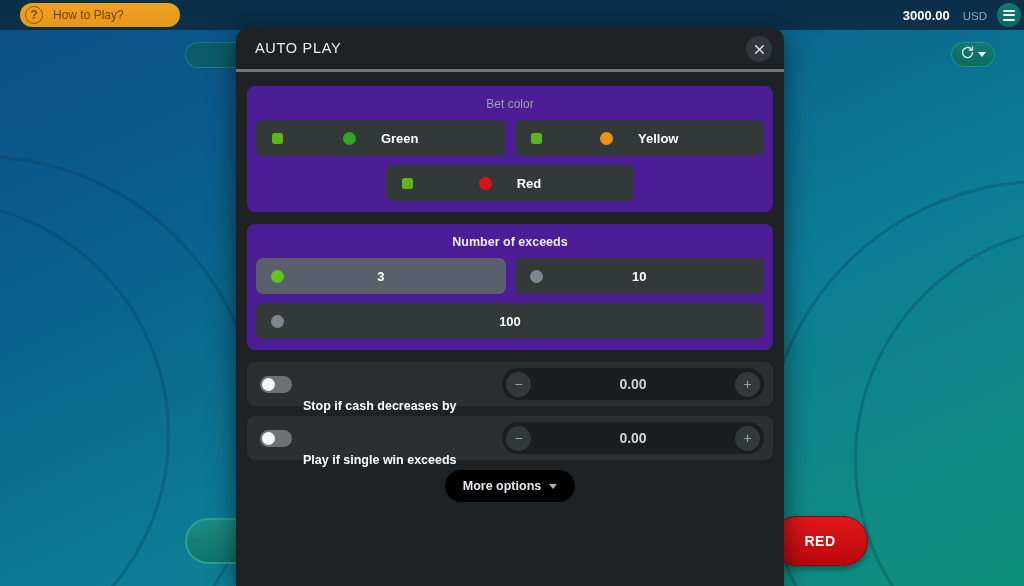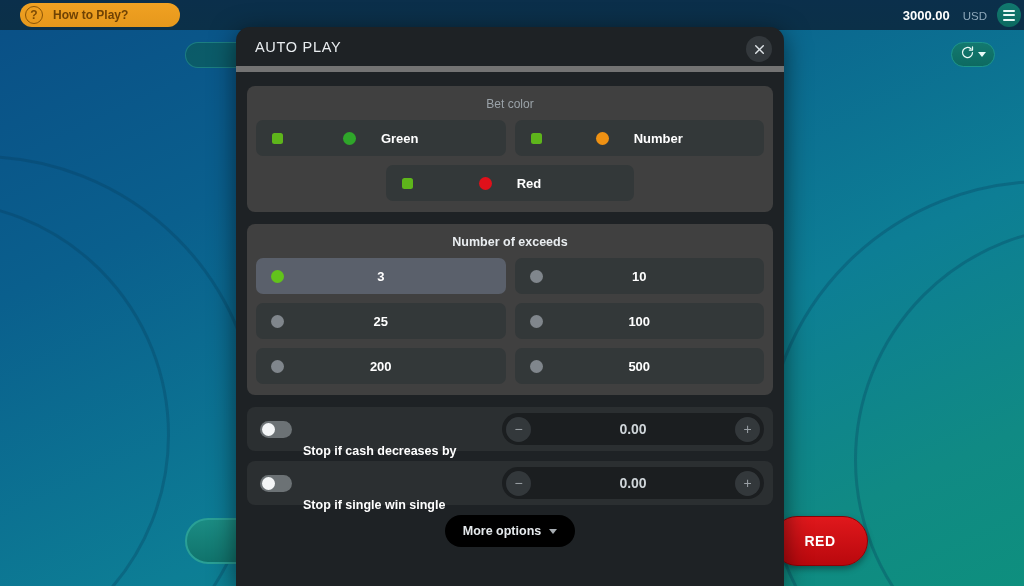--- a/index.html
+++ b/index.html
@@ -54,21 +54,21 @@
     display: flex; align-items: center; gap: 10px;
     padding: 0 16px 0 5px;
     cursor: pointer;
   }
   #howto .qmark {
     width: 18px; height: 18px; border-radius: 50%;
     border: 1.5px solid #8a5405; color: #7d4b04;
     font-size: 12px; font-weight: bold;
     display: flex; align-items: center; justify-content: center;
   }
-  #howto .lbl { color: #6f4204; font-size: 12px; font-weight: bold; }
+  #howto .lbl { color: #6f4204; font-size: 12px; font-weight: normal; }
   #balance {
     margin-left: auto; display: flex; align-items: baseline; gap: 13px;
     color: #fff; font-size: 13px; font-weight: bold;
   }
   #balance .cur { color: #8fa9bb; font-size: 11.5px; font-weight: normal; }
   #menu-btn {
     margin-left: 10px; margin-right: 3px;
     width: 24px; height: 24px; border-radius: 50%;
     background: linear-gradient(180deg,#11796f 0%,#0c6a60 100%);
     display: flex; flex-direction: column; align-items: center; justify-content: center; gap: 2.5px;
@@ -114,40 +114,40 @@
     position: absolute; left: 236px; top: 27px;
     width: 548px; height: 559px;
     background: #1e2225;
     border-radius: 14px 14px 0 0;
     z-index: 10;
     overflow: hidden;
     box-shadow: 0 6px 26px rgba(0,0,0,.55);
   }
   #modal-header {
     height: 45px; position: relative;
-    border-bottom: 6px solid #737373;
+    border-bottom: 3px solid #737373;
     display: flex; align-items: center;
   }
   #modal-title {
     margin-left: 19px; color: #e9edf0;
     font-size: 14.5px; letter-spacing: .7px;
   }
   #close-btn {
     position: absolute; right: 12px; top: 9px;
     width: 26px; height: 26px; border-radius: 50%;
     background: #33383c;
     display: flex; align-items: center; justify-content: center;
     cursor: pointer;
   }
   #close-btn svg { display: block; }
 
   #modal-body { padding: 14px 11px 0 11px; }
 
   .panel {
-    background: #404040;
+    background: #4c1d95;
     border-radius: 8px;
     padding: 9px 9px 11px 9px;
     margin-bottom: 12px;
   }
   .panel-title {
     text-align: center; color: #9aa2a8;
     font-size: 12px; padding: 2px 0 9px 0;
   }
   .panel-title.bold { color: #e9edf0; font-weight: bold; font-size: 12.5px; }
 
@@ -306,21 +306,21 @@
           <span class="sq-marker"></span>
           <span class="opt-label">
             <span class="swatch" style="background:#2fa62a"></span>
             <span>Green</span>
           </span>
         </div>
         <div class="opt">
           <span class="sq-marker"></span>
           <span class="opt-label">
             <span class="swatch" style="background:#ef9113"></span>
-            <span>Number</span>
+            <span>Yellow</span>
           </span>
         </div>
       </div>
 
       <div class="row2 center">
         <div class="opt half">
           <span class="sq-marker"></span>
           <span class="opt-label">
             <span class="swatch" style="background:#e0101a"></span>
             <span>Red</span>
@@ -339,57 +339,43 @@
         </div>
         <div class="opt">
           <span class="dot-marker"></span>
           <span class="opt-label">10</span>
         </div>
       </div>
 
       <div class="row2">
         <div class="opt">
           <span class="dot-marker"></span>
-          <span class="opt-label">25</span>
-        </div>
-        <div class="opt">
-          <span class="dot-marker"></span>
           <span class="opt-label">100</span>
         </div>
       </div>
 
-      <div class="row2">
-        <div class="opt">
-          <span class="dot-marker"></span>
-          <span class="opt-label">200</span>
-        </div>
-        <div class="opt">
-          <span class="dot-marker"></span>
-          <span class="opt-label">500</span>
-        </div>
-      </div>
     </div>
 
     <div class="stoprow">
       <div class="toggle">
         <span class="knob"></span>
       </div>
       <div class="stop-label">Stop if cash decreases by</div>
       <div class="stepper">
         <div class="step-btn">−</div>
         <div class="step-val">0.00</div>
         <div class="step-btn">+</div>
       </div>
     </div>
 
     <div class="stoprow">
       <div class="toggle">
         <span class="knob"></span>
       </div>
-      <div class="stop-label">Stop if single win single</div>
+      <div class="stop-label">Play if single win exceeds</div>
       <div class="stepper">
         <div class="step-btn">−</div>
         <div class="step-val">0.00</div>
         <div class="step-btn">+</div>
       </div>
     </div>
 
     <div id="more-options">
       <span>More options</span>
       <span class="chev"></span>

